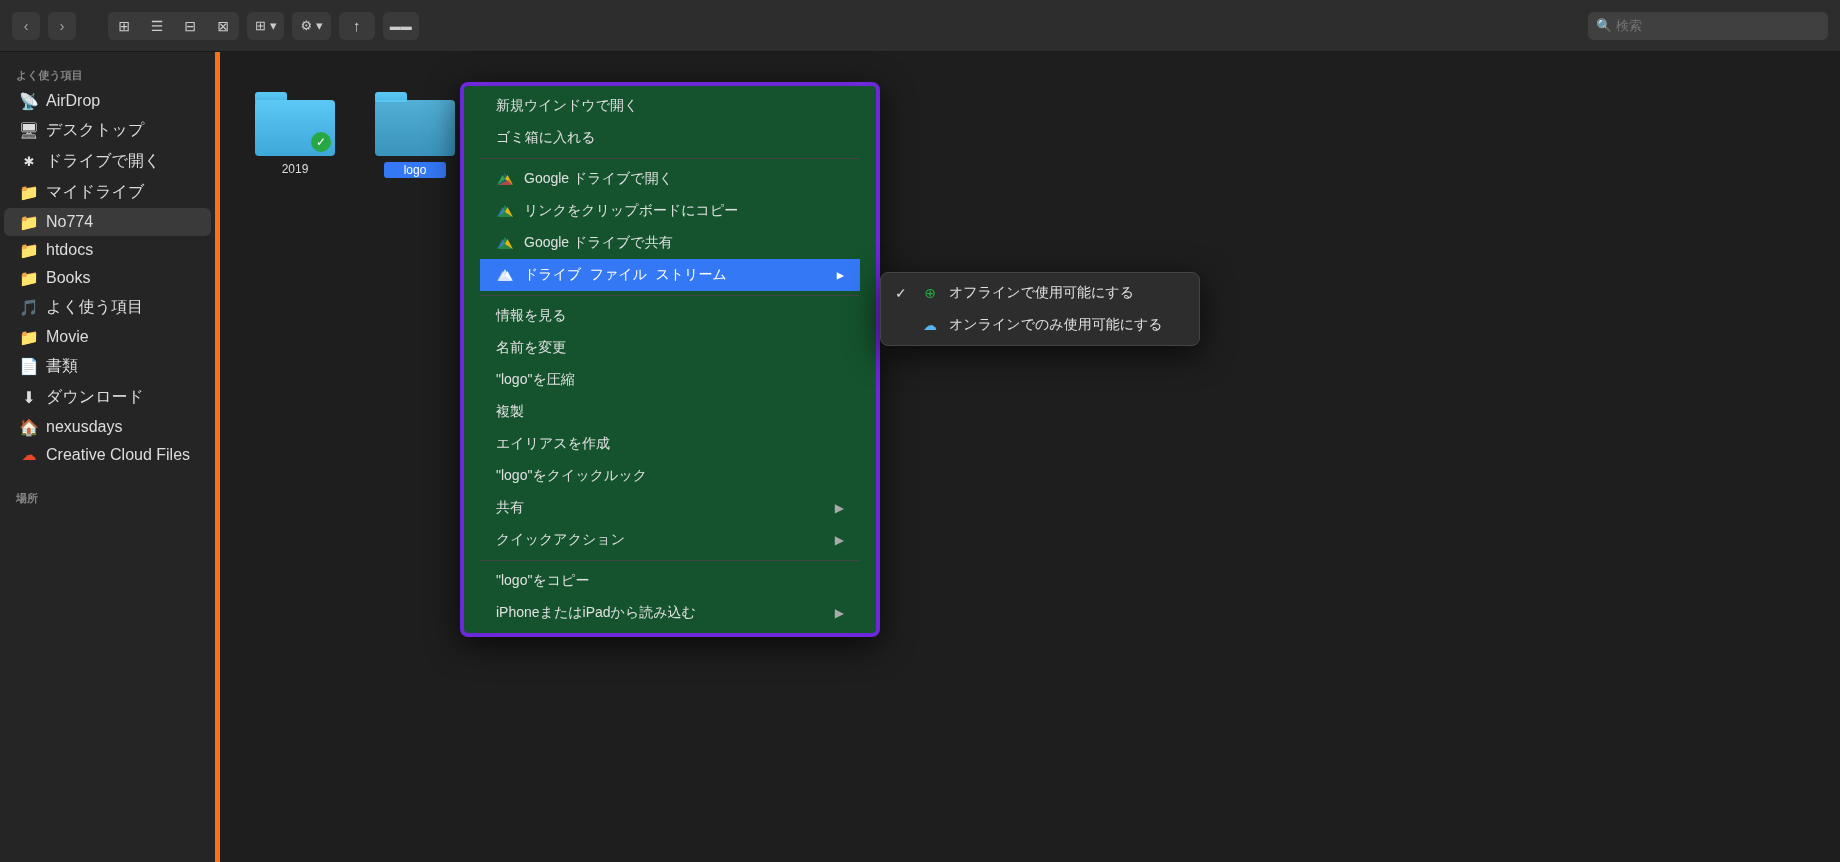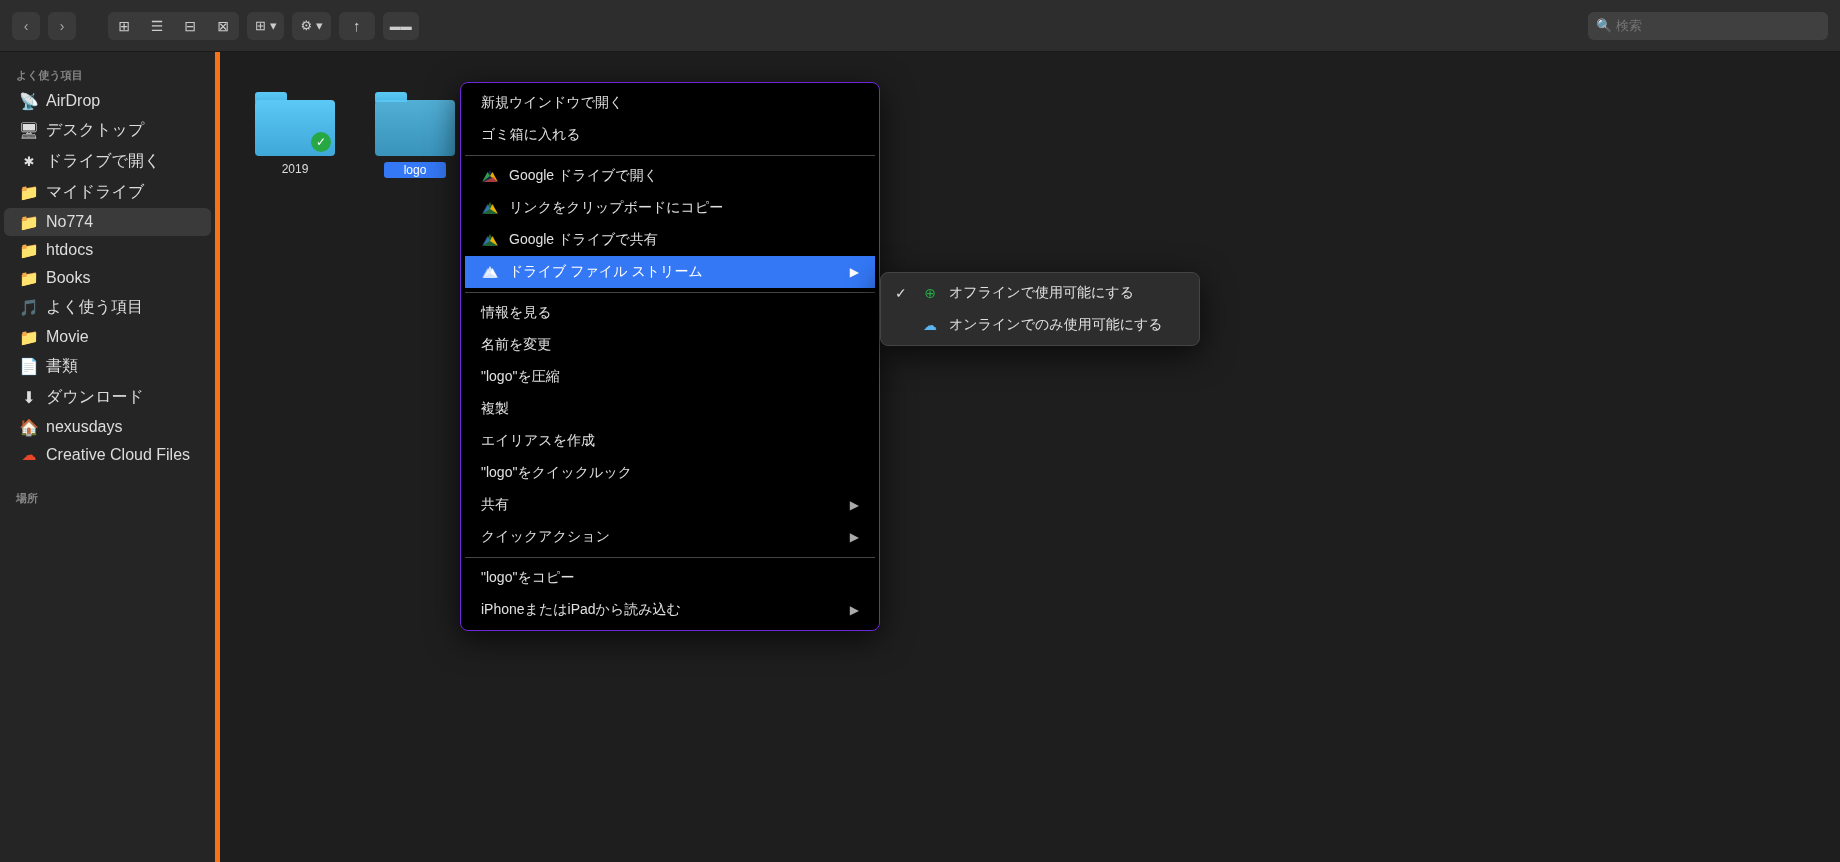--- a/index.html
+++ b/index.html
@@ -218,39 +218,40 @@
       padding: 1px 20px;
       color: white;
     }
 
     
     .context-menu {
       position: absolute;
       top: 30px;
       left: 240px;
       width: 420px;
-      background: #000000;
+      background: #14532d;
       border-radius: 8px;
-      border: 1px solid #6d28d9;
+      border: 4px solid #6d28d9;
       box-shadow: 0 8px 32px rgba(0,0,0,0.7);
       z-index: 100;
-      padding: 4px 4px;
+      padding: 4px 16px;
       font-size: 14px;
     }
     .ctx-item {
       display: flex;
       align-items: center;
       gap: 10px;
       padding: 7px 16px;
       cursor: pointer;
       color: #e0e0e0;
     }
     .ctx-item.highlighted {
       background: #3478f6;
       color: white;
+      font-family: Liberation Mono, monospace;
     }
     .ctx-item.highlighted .ctx-icon { color: white; }
     .ctx-item .ctx-arrow {
       margin-left: auto;
       font-size: 12px;
       color: #aaa;
     }
     .ctx-item.highlighted .ctx-arrow { color: white; }
     .ctx-separator {
       height: 1px;

